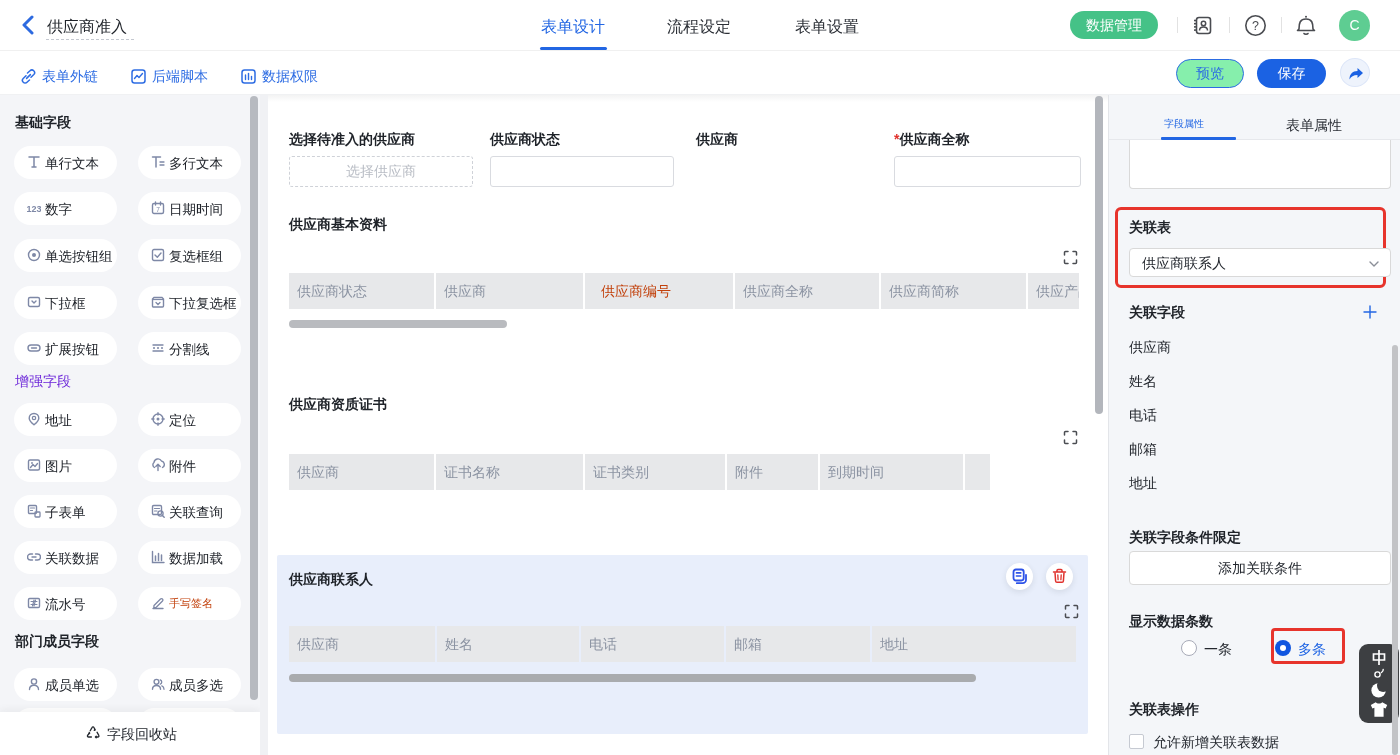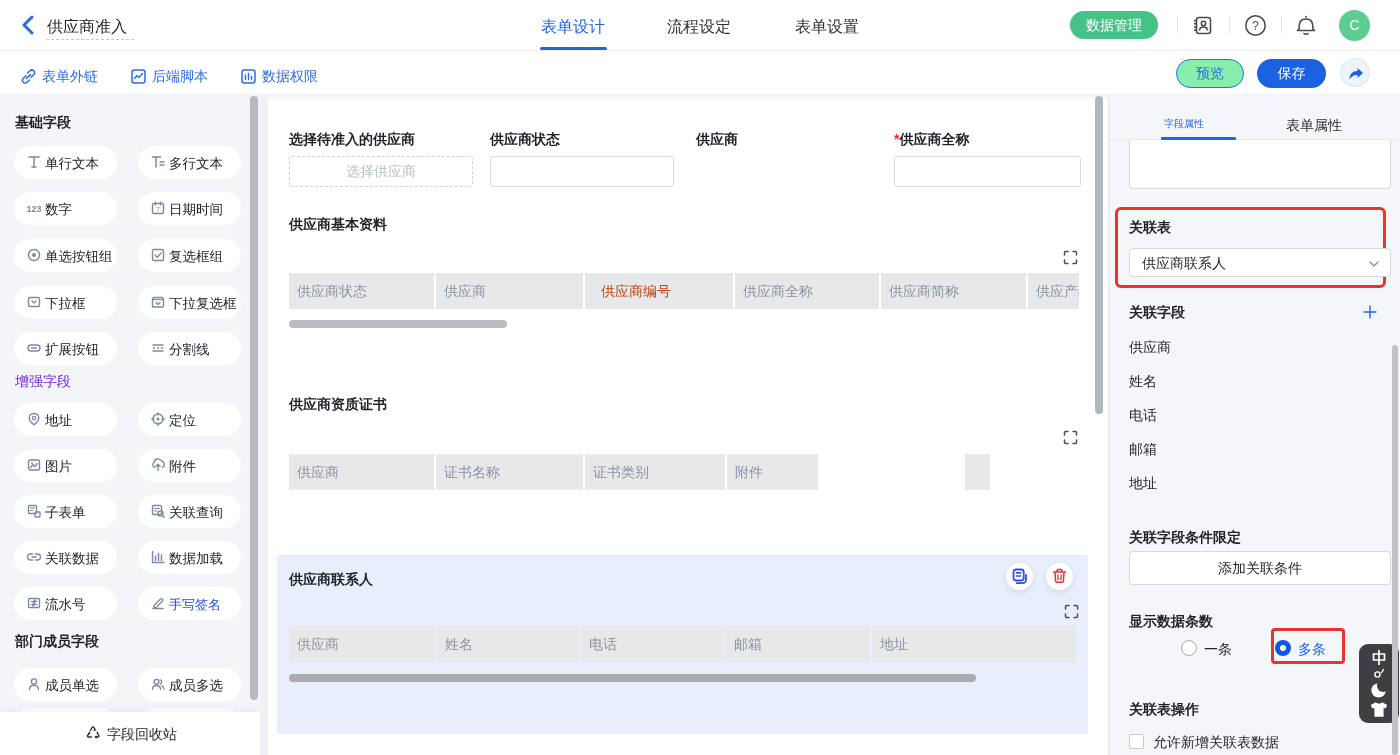--- a/index.html
+++ b/index.html
@@ -202,21 +202,21 @@
     <svg class="abs" style="left:27px;top:501px;" width="14" height="14" viewBox="0 0 14 14">
         <rect x="1.5" y="2.5" width="11" height="9" rx="1.2" fill="none" stroke="#7e88a6" stroke-width="1.4"></rect>
         <path d="M4 5.5 H10 M4 8.5 H10 M8.5 4 L7 10 M7 4 L5.5 10" stroke="#7e88a6" stroke-width="1.1" stroke-linecap="round"></path>
       </svg>
     <div class="abs" style="left:45px;top:501px;font-size:13.5px;color:#20242b;white-space:nowrap;">流水号</div>
     <div class="abs" style="left:138px;top:492px;width:103px;height:33px;background:#fff;border-radius:17px;"></div>
     <svg class="abs" style="left:151px;top:501px;" width="14" height="14" viewBox="0 0 14 14">
         <path d="M2 12.5 H12" stroke="#7e88a6" stroke-width="1.4" stroke-linecap="round"></path>
         <path d="M3 9.5 L9.5 3 A1.4 1.4 0 0 1 11.5 5 L5 11.5 L2.8 11.8 Z" fill="none" stroke="#7e88a6" stroke-width="1.3" stroke-linejoin="round"></path>
       </svg>
-    <div class="abs" style="left:169px;top:501px;font-size:13px;color:#1d4ed8;white-space:nowrap;">手写签名</div>
+    <div class="abs" style="left:169px;top:501px;font-size:11px;color:#c2410c;white-space:nowrap;">手写签名</div>
     <div class="abs" style="left:15px;top:538px;font-size:14px;font-weight:bold;color:#1f2329;">部门成员字段</div>
     <div class="abs" style="left:14px;top:573px;width:103px;height:33px;background:#fff;border-radius:17px;"></div>
     <svg class="abs" style="left:27px;top:582px;" width="14" height="14" viewBox="0 0 14 14">
         <circle cx="7" cy="4.5" r="2.6" fill="none" stroke="#7e88a6" stroke-width="1.4"></circle>
         <path d="M2.5 12.5 C2.5 9.5 4.5 8.3 7 8.3 C9.5 8.3 11.5 9.5 11.5 12.5" fill="none" stroke="#7e88a6" stroke-width="1.4" stroke-linecap="round"></path>
       </svg>
     <div class="abs" style="left:45px;top:582px;font-size:13.5px;color:#20242b;white-space:nowrap;">成员单选</div>
     <div class="abs" style="left:138px;top:573px;width:103px;height:33px;background:#fff;border-radius:17px;"></div>
     <svg class="abs" style="left:151px;top:582px;" width="14" height="14" viewBox="0 0 14 14">
         <circle cx="5.5" cy="4.8" r="2.4" fill="none" stroke="#7e88a6" stroke-width="1.4"></circle>
@@ -263,20 +263,21 @@
     <div class="abs" style="left:21px;top:225px;width:218px;height:8px;background:#b9bbbf;border-radius:4px;"></div>
     <div class="abs lbl14" style="left:21px;top:301px;">供应商资质证书</div>
     <svg class="abs" style="left:795px;top:335px;" width="15" height="15" viewBox="0 0 15 15">
         <path d="M1.5 5 V2.5 A1 1 0 0 1 2.5 1.5 H5 M10 1.5 H12.5 A1 1 0 0 1 13.5 2.5 V5 M13.5 10 V12.5 A1 1 0 0 1 12.5 13.5 H10 M5 13.5 H2.5 A1 1 0 0 1 1.5 12.5 V10" fill="none" stroke="#4a4c51" stroke-width="1.5" stroke-linecap="round"></path>
       </svg>
     <div class="abs" style="left:21px;top:359px;width:701px;height:36px;overflow:hidden;">
         <div style="position:absolute;left:0px;top:0;width:145px;height:36px;background:#e7e8ea;color:#8b93a2;font-size:14px;line-height:36px;padding-left:8px;overflow:hidden;white-space:nowrap;box-sizing:border-box;">供应商</div>
         <div style="position:absolute;left:147px;top:0;width:147px;height:36px;background:#e7e8ea;color:#8b93a2;font-size:14px;line-height:36px;padding-left:8px;overflow:hidden;white-space:nowrap;box-sizing:border-box;">证书名称</div>
         <div style="position:absolute;left:296px;top:0;width:140px;height:36px;background:#e7e8ea;color:#8b93a2;font-size:14px;line-height:36px;padding-left:8px;overflow:hidden;white-space:nowrap;box-sizing:border-box;">证书类别</div>
         <div style="position:absolute;left:438px;top:0;width:91px;height:36px;background:#e7e8ea;color:#8b93a2;font-size:14px;line-height:36px;padding-left:8px;overflow:hidden;white-space:nowrap;box-sizing:border-box;">附件</div>
+        <div style="position:absolute;left:531px;top:0;width:143px;height:36px;background:#e7e8ea;color:#8b93a2;font-size:14px;line-height:36px;padding-left:8px;overflow:hidden;white-space:nowrap;box-sizing:border-box;">到期时间</div>
         <div style="position:absolute;left:676px;top:0;width:25px;height:36px;background:#e7e8ea;color:#8b93a2;font-size:14px;line-height:36px;padding-left:8px;overflow:hidden;white-space:nowrap;box-sizing:border-box;"></div>
       </div>
     <div class="abs" style="left:9px;top:460px;width:811px;height:179px;background:#e8eefb;border-radius:2px;"></div>
     <div class="abs lbl14" style="left:21px;top:476px;">供应商联系人</div>
     <div class="abs" style="left:738px;top:468px;width:27px;height:27px;background:#fff;border-radius:50%;box-shadow:0 2px 6px rgba(31,35,41,.1);">
         <svg class="abs" style="left:5.5px;top:5px;" width="16" height="17" viewBox="0 0 16 17">
           <rect x="1.5" y="1.5" width="10.2" height="11" rx="2.4" fill="none" stroke="#2d52e8" stroke-width="1.8"></rect>
           <path d="M4.4 4.9 H8.8 M4.4 8 H8.8" stroke="#2d52e8" stroke-width="1.6" stroke-linecap="round"></path>
           <path d="M14 6.8 V11.8 A3.4 3.4 0 0 1 10.6 15.2 H4.8" fill="none" stroke="#2d52e8" stroke-width="1.8" stroke-linecap="round"></path>
         </svg>

